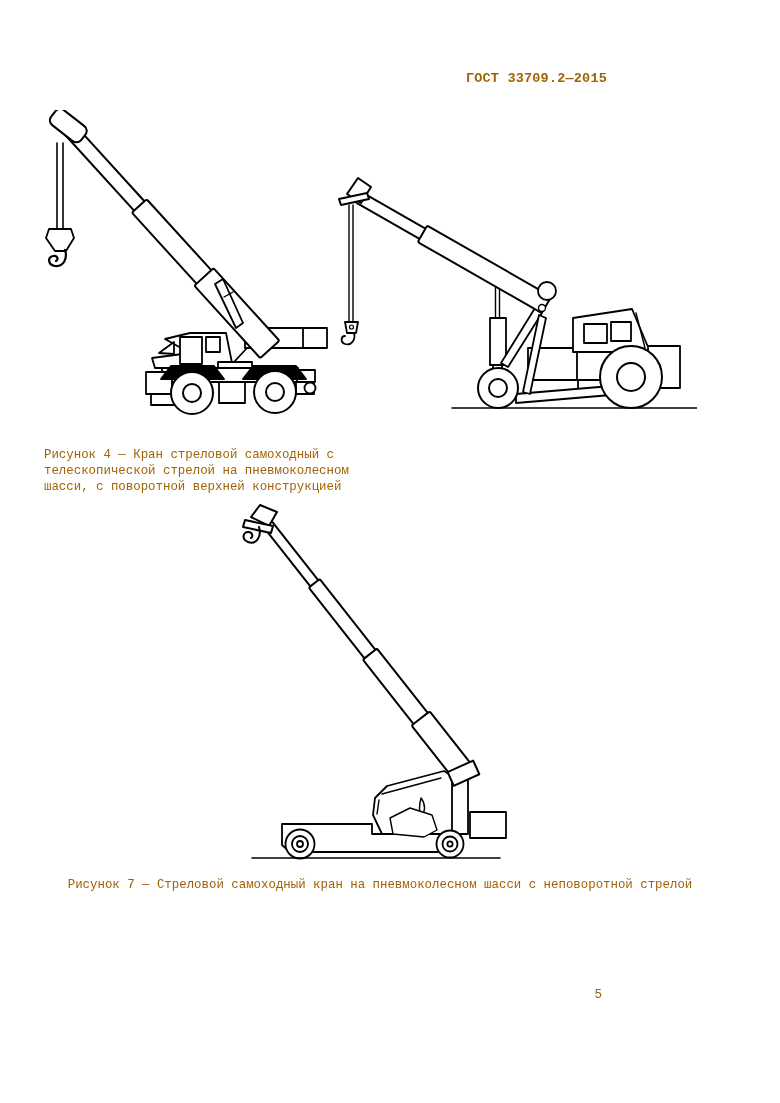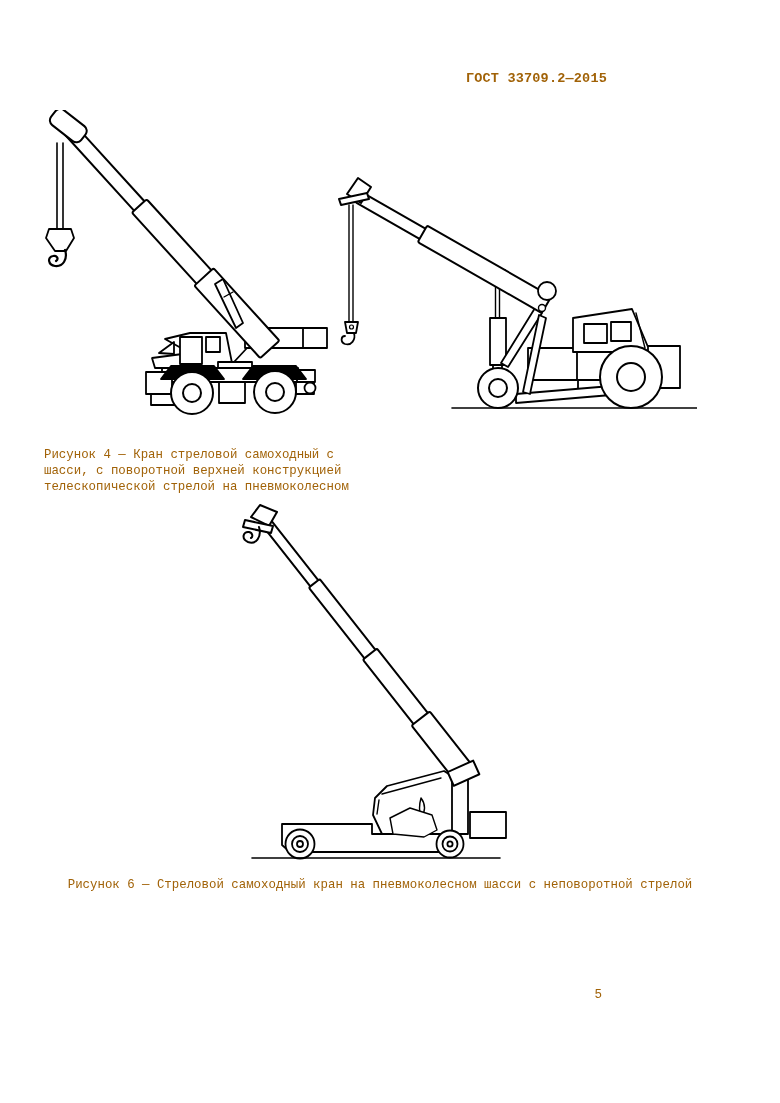--- a/index.html
+++ b/index.html
@@ -146,22 +146,22 @@
           <circle cx="301" cy="219" r="31"></circle>
           <circle cx="301" cy="219" r="14"></circle>
         </g>
         <line x1="122" y1="250" x2="372" y2="250" stroke-width="1.6"></line>
       </g>
     </svg>
   </div>
 
   <div class="caption cap4">
     <div class="cap-line">Рисунок 4 — Кран стреловой самоходный с</div>
+    <div class="cap-line">телескопической стрелой на пневмоколесном</div>
     <div class="cap-line">шасси, с поворотной верхней конструкцией</div>
-    <div class="cap-line">телескопической стрелой на пневмоколесном</div>
   </div>
 
 
   <div class="fig" style="left:230px;top:500px;width:280px;height:368px">
     <svg viewBox="0 0 280 368">
       <g fill="#fff" stroke="#000" stroke-width="1.8" stroke-linejoin="round" stroke-linecap="round">
 
         <g>
           <polygon points="52,324 142,324 142,334 224,334 224,352 60,352 52,345"></polygon>
           <rect x="240" y="312" width="36" height="26"></rect>
@@ -196,18 +196,18 @@
           <circle cx="220" cy="344" r="13.5"></circle>
           <circle cx="220" cy="344" r="7.5"></circle>
           <circle cx="220" cy="344" r="2.6"></circle>
         </g>
         <line x1="22" y1="358" x2="270" y2="358" stroke-width="1.6"></line>
       </g>
     </svg>
   </div>
 
   <div class="caption cap6">
-    <div class="cap-line">Рисунок 6 — Стреловой самоходный кран на пневмоколесном шасси с неповоротной стрелой</div>
+    <div class="cap-line">Рисунок 7 — Стреловой самоходный кран на пневмоколесном шасси с неповоротной стрелой</div>
   </div>
 
   <div class="pagenum">5</div>
 
 </div>
 
 </body></html>

